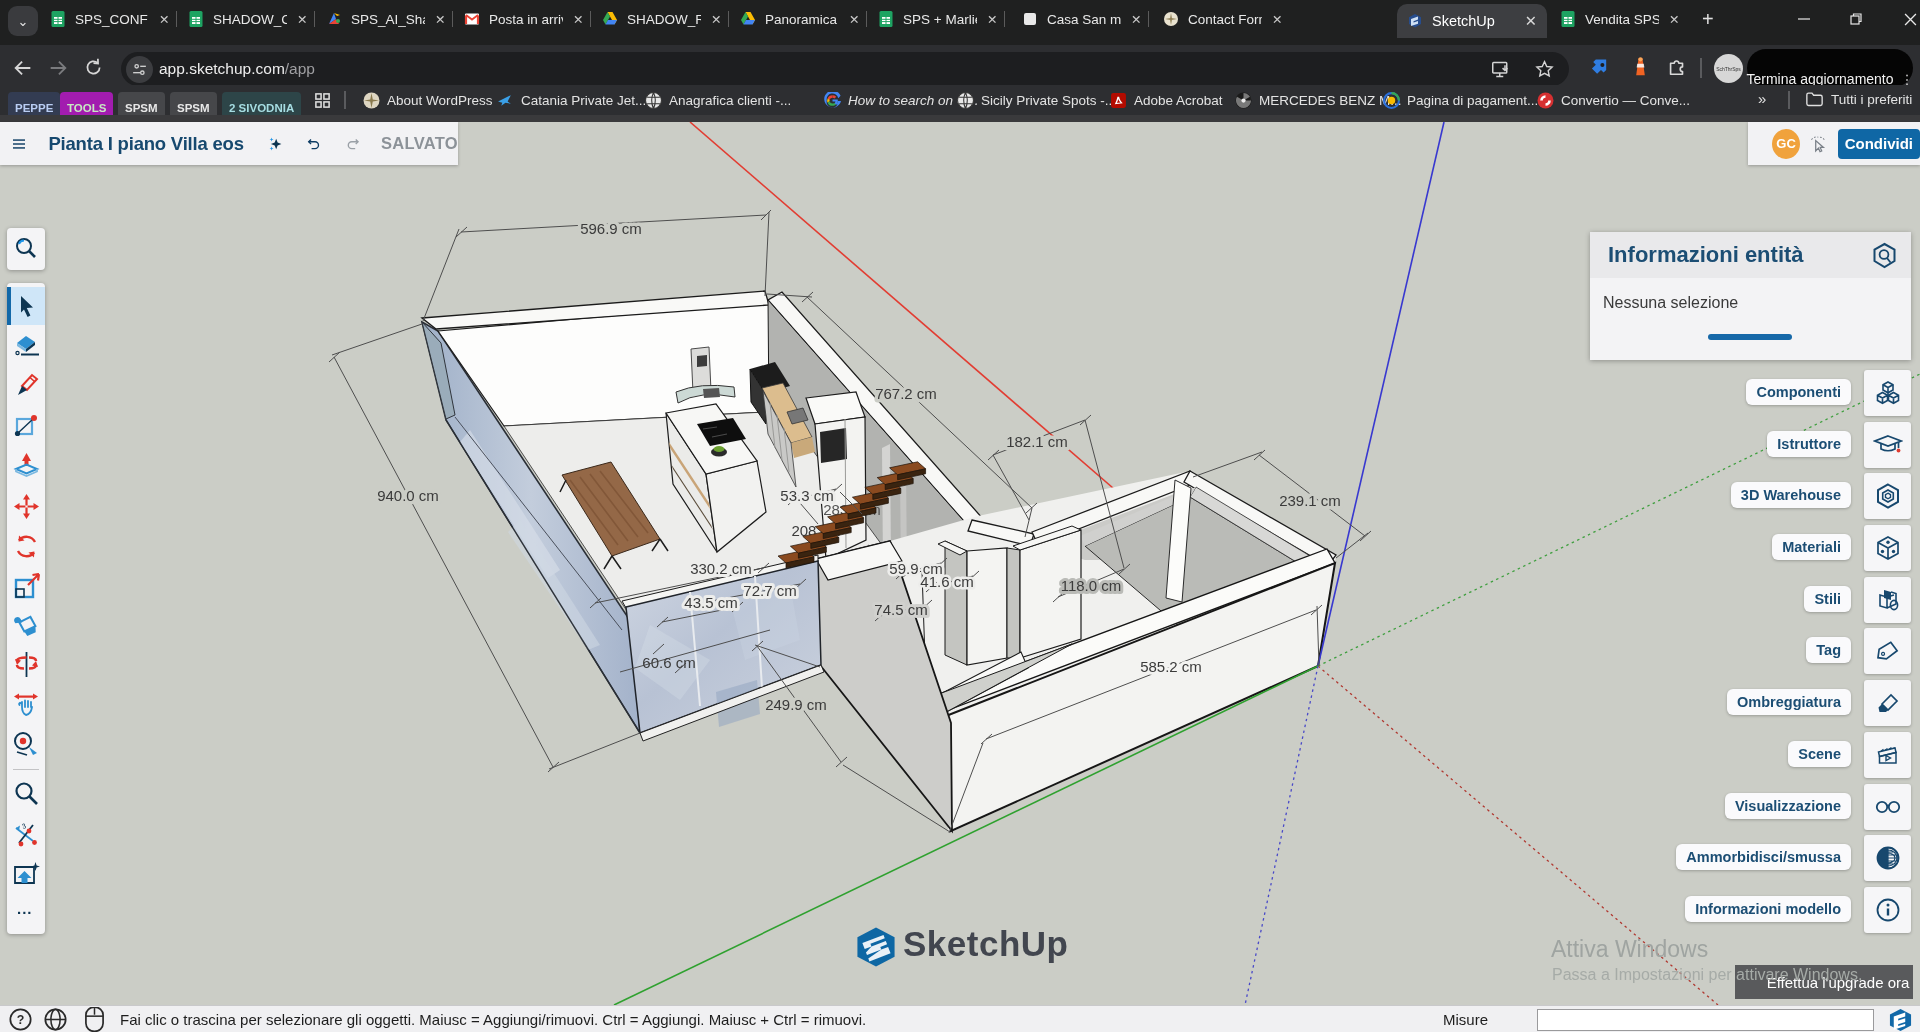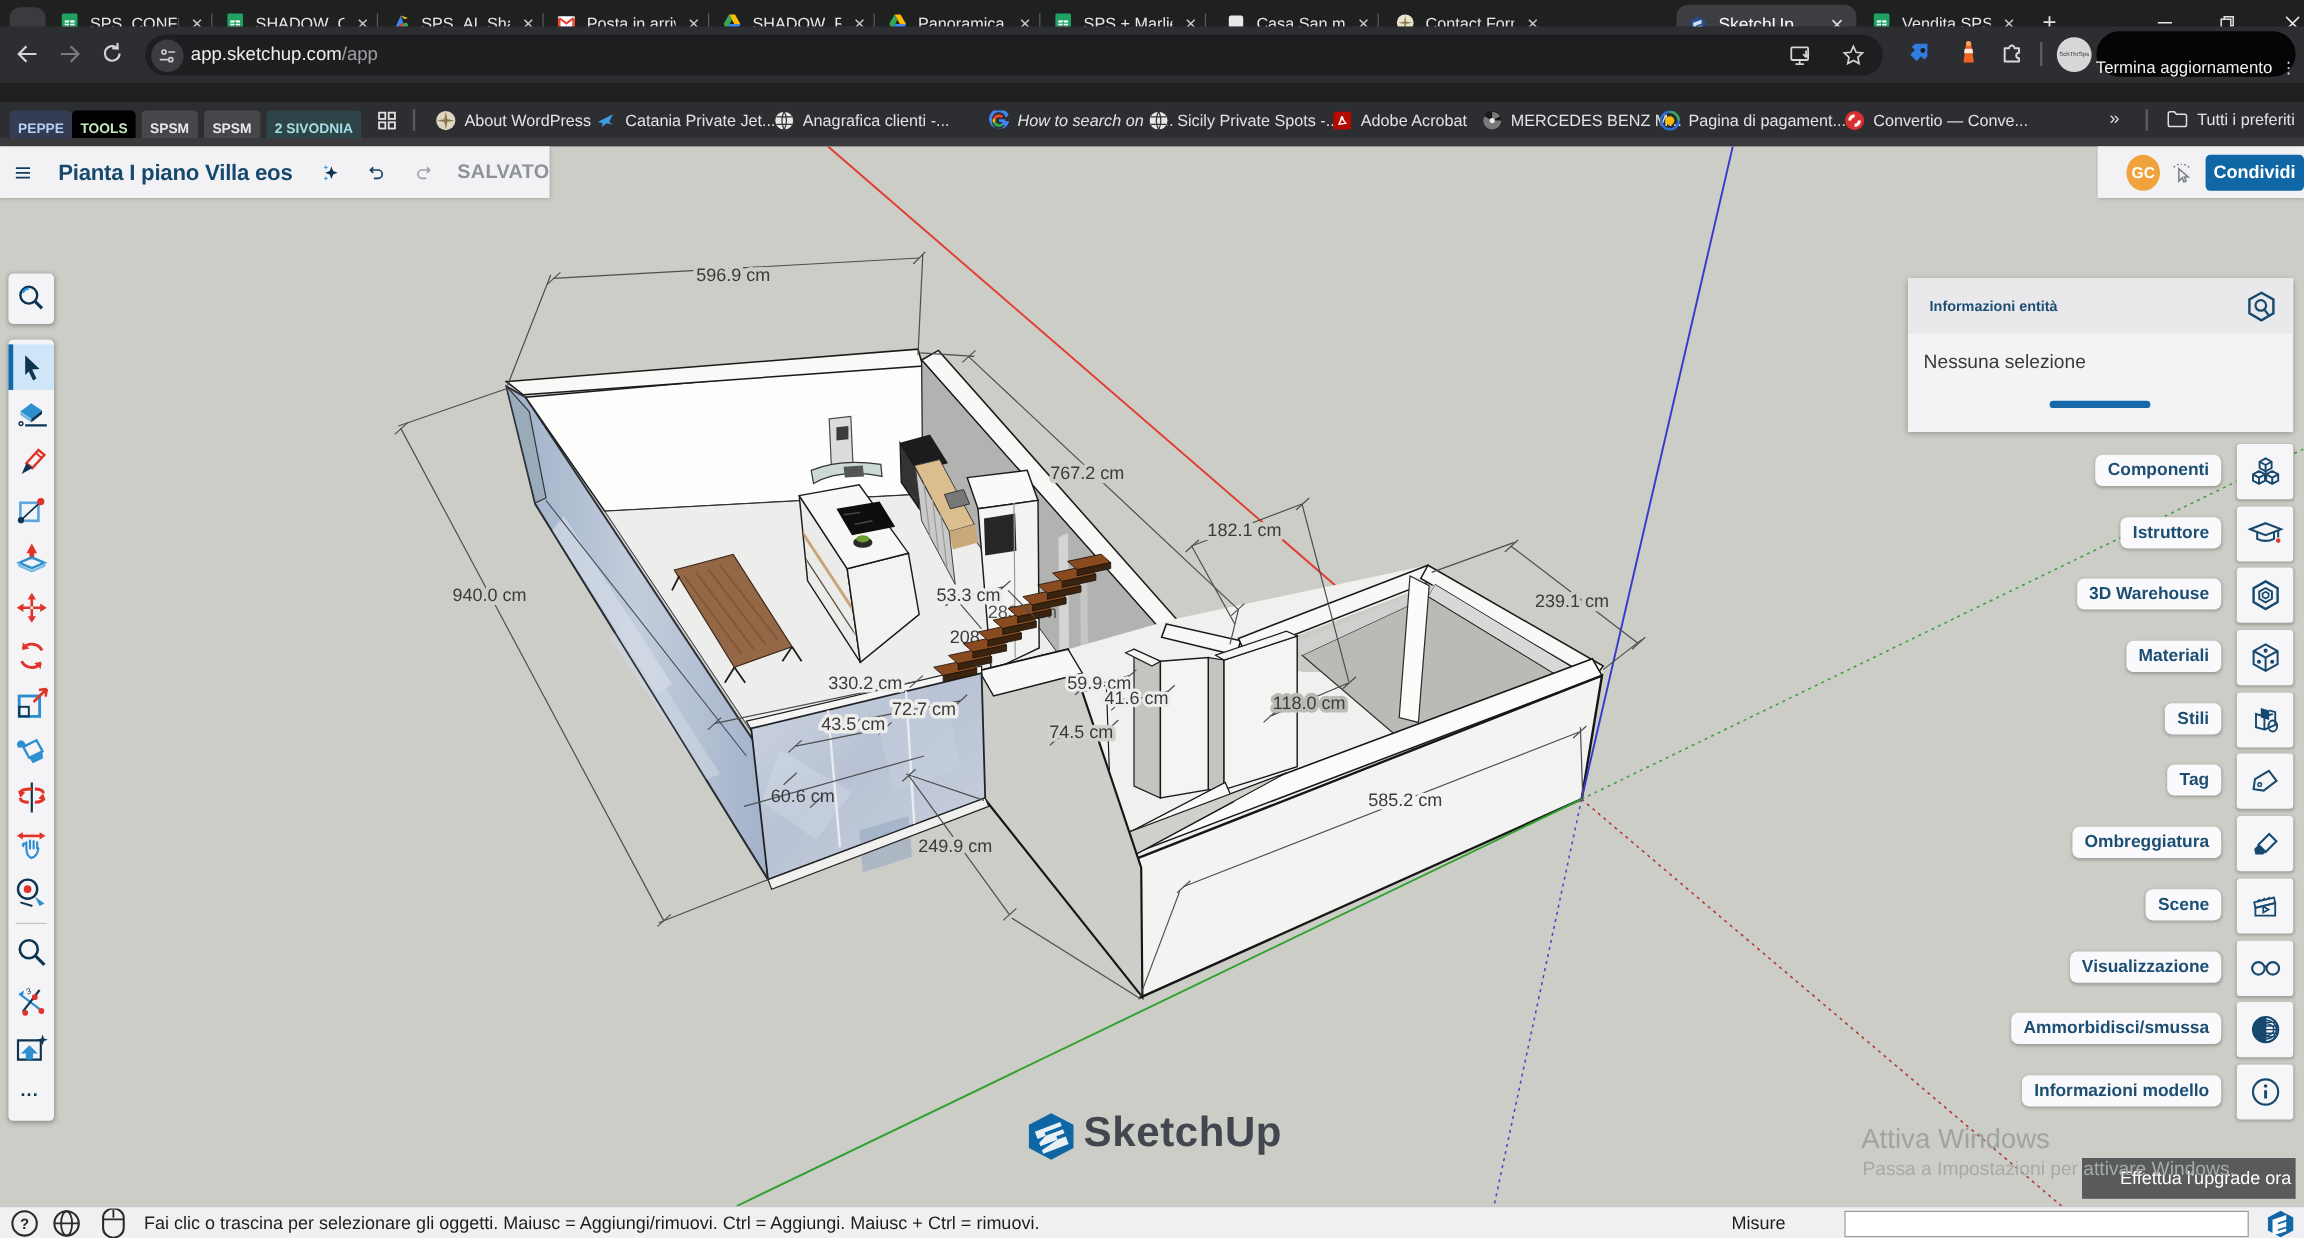--- a/index.html
+++ b/index.html
@@ -8,21 +8,21 @@
 
 #tabstrip{left:0;top:0;width:1920px;height:38px;background:#1f2020;}
 .tab{position:absolute;top:0;height:38px;display:flex;align-items:center;color:#e8e8e8;font-size:14px;white-space:nowrap;}
 .tab .fav{width:16px;height:16px;margin-right:9px;flex:none;}
 .tab .ttl{white-space:nowrap;overflow:hidden;max-width:74px;font-size:13.5px;}
 .tab .x{color:#c9c9c9;font-size:12.5px;margin-left:10px;}
 .tabsep{position:absolute;top:11px;width:1px;height:16px;background:#5b5b5b;}
 #activetab{position:absolute;left:1397px;top:4px;width:150px;height:34px;background:#3d3e41;border-radius:10px 10px 0 0;display:flex;align-items:center;color:#fff;font-size:14.5px;padding:0 10px;}
 .winbtn{position:absolute;top:0;width:46px;height:38px;color:#e8e8e8;display:flex;align-items:center;justify-content:center;font-size:15px;}
 
-#toolbar{left:0;top:22px;width:1920px;height:47px;background:#2d2e31;}
+#toolbar{left:0;top:45px;width:1920px;height:47px;background:#2d2e31;}
 #urlpill{position:absolute;left:121px;top:7px;width:1448px;height:34px;border-radius:17px;background:#1d1e20;display:flex;align-items:center;}
 .navic{position:absolute;top:10px;color:#d6d6d6;}
 
 #bookmarks{left:0;top:85px;width:1920px;height:30px;background:#2d2e31;color:#e3e3e3;font-size:13.5px;}
 .chip{position:absolute;top:7px;height:32px;border-radius:4px;display:flex;align-items:center;padding:0 7px;font-weight:bold;font-size:11.5px;white-space:nowrap;}
 .bmi{position:absolute;top:0;height:30px;display:flex;align-items:center;white-space:nowrap;}
 .bmi .fav{width:17px;height:17px;margin-right:7px;flex:none;}
 
 #page{left:0;top:115px;width:1920px;height:917px;background:#cbcdc6;}
 #darkstrip{left:0;top:115px;width:1920px;height:7px;background:#3a3a3c;}
@@ -218,21 +218,21 @@
   <svg class="navic" style="left:1666px;" width="22" height="22" viewBox="0 0 24 24">
       <path d="M5 9 L9 9 A 2.4 2.4 0 1 1 14 9 L18 9 L18 13 A 2.4 2.4 0 1 0 18 18 L18 21 L5 21 Z" fill="none" stroke="#d8d8d8" stroke-width="1.8" stroke-linejoin="round"></path>
     </svg>
   <div style="position:absolute;left:1700px;top:13px;width:2px;height:20px;background:#5a5b5e;"></div>
   <div style="position:absolute;left:1714px;top:9px;width:29px;height:29px;border-radius:50%;background:#d7d7d7;display:flex;align-items:center;justify-content:center;font-size:5px;color:#333;">SchThrSps</div>
   <div style="position:absolute;left:1747px;top:4px;width:166px;height:38px;background:#050505;border-radius:19px;color:#f2f2f2;font-size:14px;white-space:nowrap;display:flex;align-items:flex-end;justify-content:center;">Termina aggiornamento<span style="margin-left:7px;font-size:13px;color:#e0e0e0;">⋮</span></div>
 </div>
 
 <div class="abs" id="bookmarks">
   <div class="chip" style="left:8px;background:#333c52;color:#b9cdf3;">PEPPE</div>
-  <div class="chip" style="left:60px;background:#000000;color:#c8e8c3;">TOOLS</div>
+  <div class="chip" style="left:60px;background:#a21caf;color:#c8e8c3;">TOOLS</div>
   <div class="chip" style="left:118px;background:#46474a;color:#e8e8e8;">SPSM</div>
   <div class="chip" style="left:170px;background:#46474a;color:#e8e8e8;">SPSM</div>
   <div class="chip" style="left:222px;background:#2d4548;color:#a6dde2;">2 SIVODNIA</div>
   <svg width="17" height="17" viewBox="0 0 18 18" style="position:absolute;left:314px;top:7px;">
       <g fill="none" stroke="#e0e0e0" stroke-width="1.6">
         <rect x="2" y="2" width="5.5" height="5.5"></rect>
         <rect x="10.5" y="2" width="5.5" height="5.5"></rect>
         <rect x="2" y="10.5" width="5.5" height="5.5"></rect>
         <rect x="10.5" y="10.5" width="5.5" height="5.5"></rect>
       </g>
@@ -505,21 +505,21 @@
 <div class="abs" id="sutopr">
   <div style="margin-left:24px;width:30px;height:30px;border-radius:50%;background:#f0a23c;color:#fff;font-size:13px;font-weight:bold;display:flex;align-items:center;justify-content:center;">GC</div>
   <svg style="margin-left:8px;" width="22" height="22" viewBox="0 0 24 24">
       <path d="M9 8 L9 20 L12.2 16.8 L14 21 L16 20 L14.2 16 L18 16 Z" fill="none" stroke="#7a8088" stroke-width="1.5"></path>
       <path d="M4 7 Q7 3 12 4 M14 4 Q17 4 19 7" stroke="#7a8088" stroke-width="1.2" fill="none" stroke-dasharray="2 2"></path>
     </svg>
   <div style="margin-left:9px;width:88px;height:30px;background:#0f67a5;border-radius:4px;color:#fff;font-size:15px;font-weight:bold;display:flex;align-items:center;justify-content:center;">Condividi</div>
 </div>
 <div class="abs" id="entpanel">
   <div class="hdr">
-    <span style="margin-left:18px;font-size:12px;font-weight:bold;color:#1c4e74;">Informazioni entità</span>
+    <span style="margin-left:18px;font-size:22px;font-weight:bold;color:#1c4e74;">Informazioni entità</span>
     <span style="flex:1;"></span>
     <svg style="margin-right:13px;" width="27" height="27" viewBox="0 0 27 27">
         <path d="M13.5 2 L23.5 7.5 L23.5 19 L13.5 25 L3.5 19 L3.5 7.5 Z" fill="none" stroke="#17486e" stroke-width="2"></path>
         <circle cx="13" cy="12.5" r="4.4" fill="none" stroke="#17486e" stroke-width="1.8"></circle>
         <line x1="16" y1="16" x2="19.5" y2="20.5" stroke="#17486e" stroke-width="1.8"></line>
       </svg>
   </div>
   <div style="margin:16px 0 0 13px;font-size:16px;color:#3a3a3a;">Nessuna selezione</div>
   <div style="position:absolute;left:118px;top:102px;width:84px;height:6px;border-radius:3px;background:#1668a8;"></div>
 </div>

